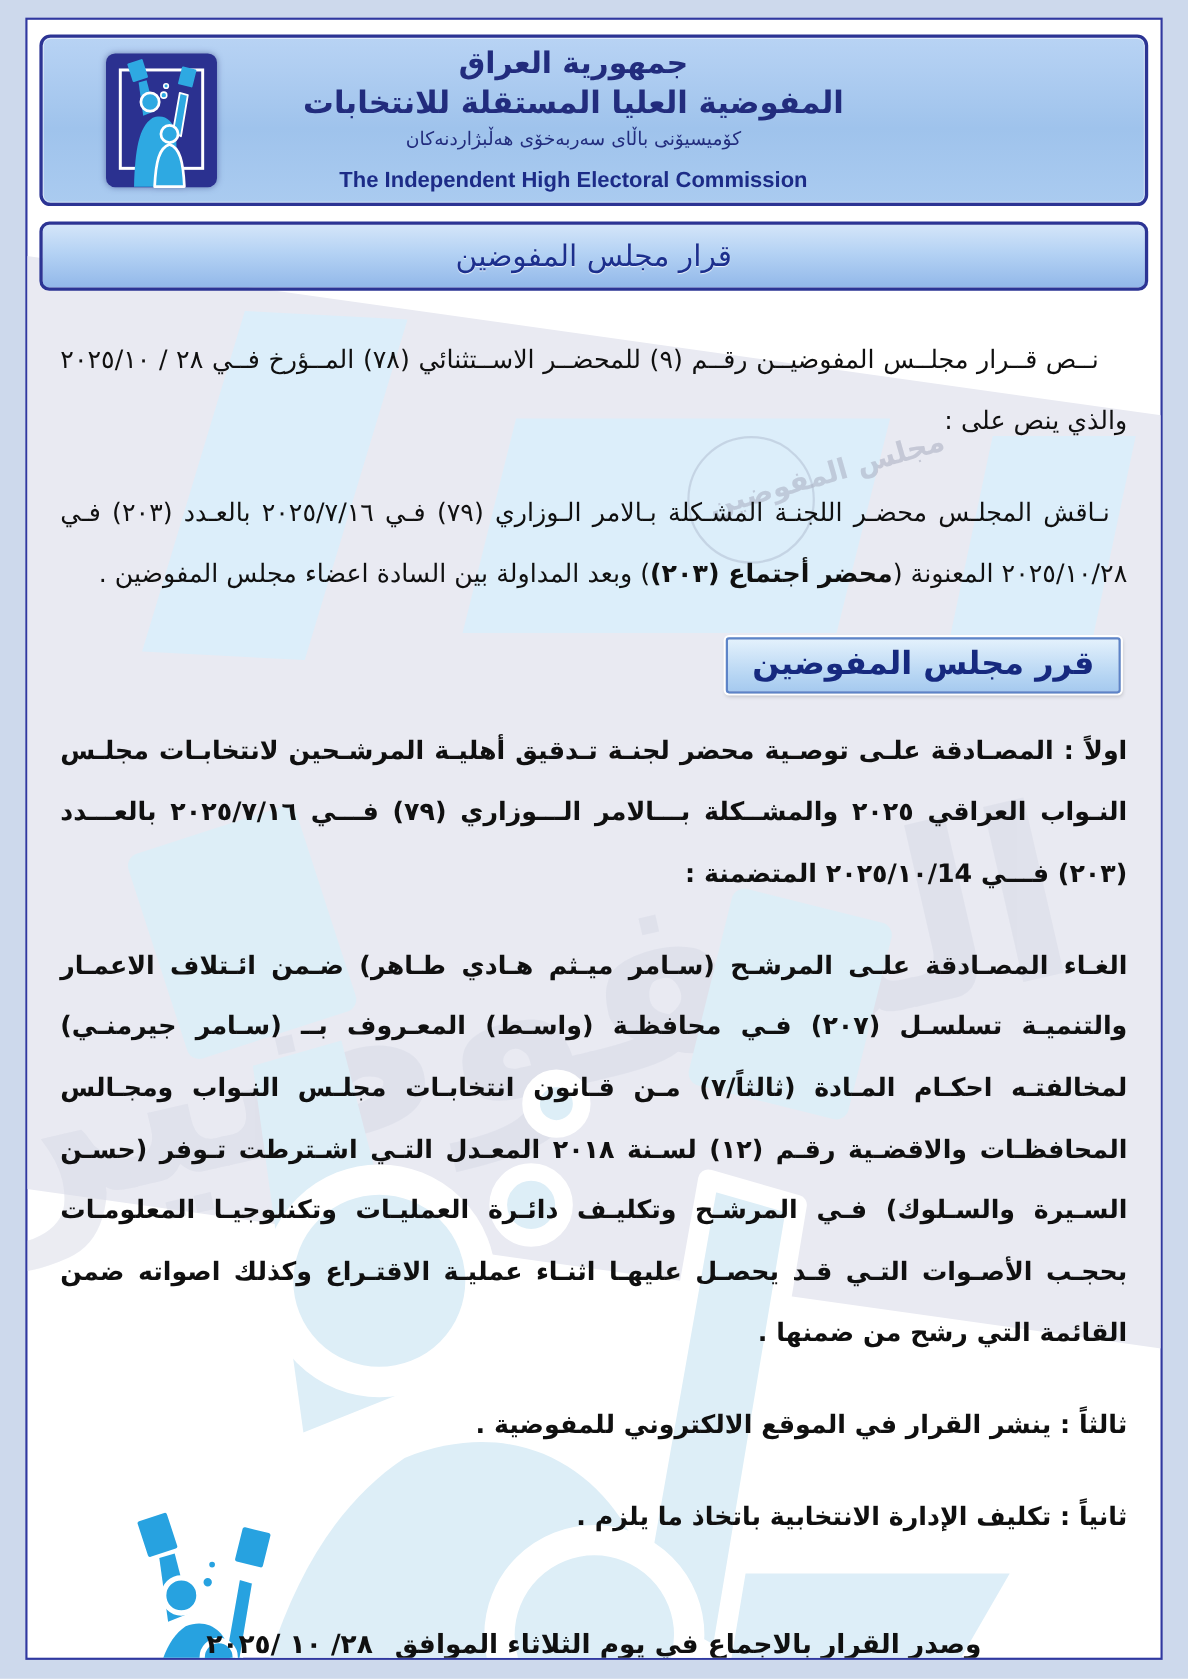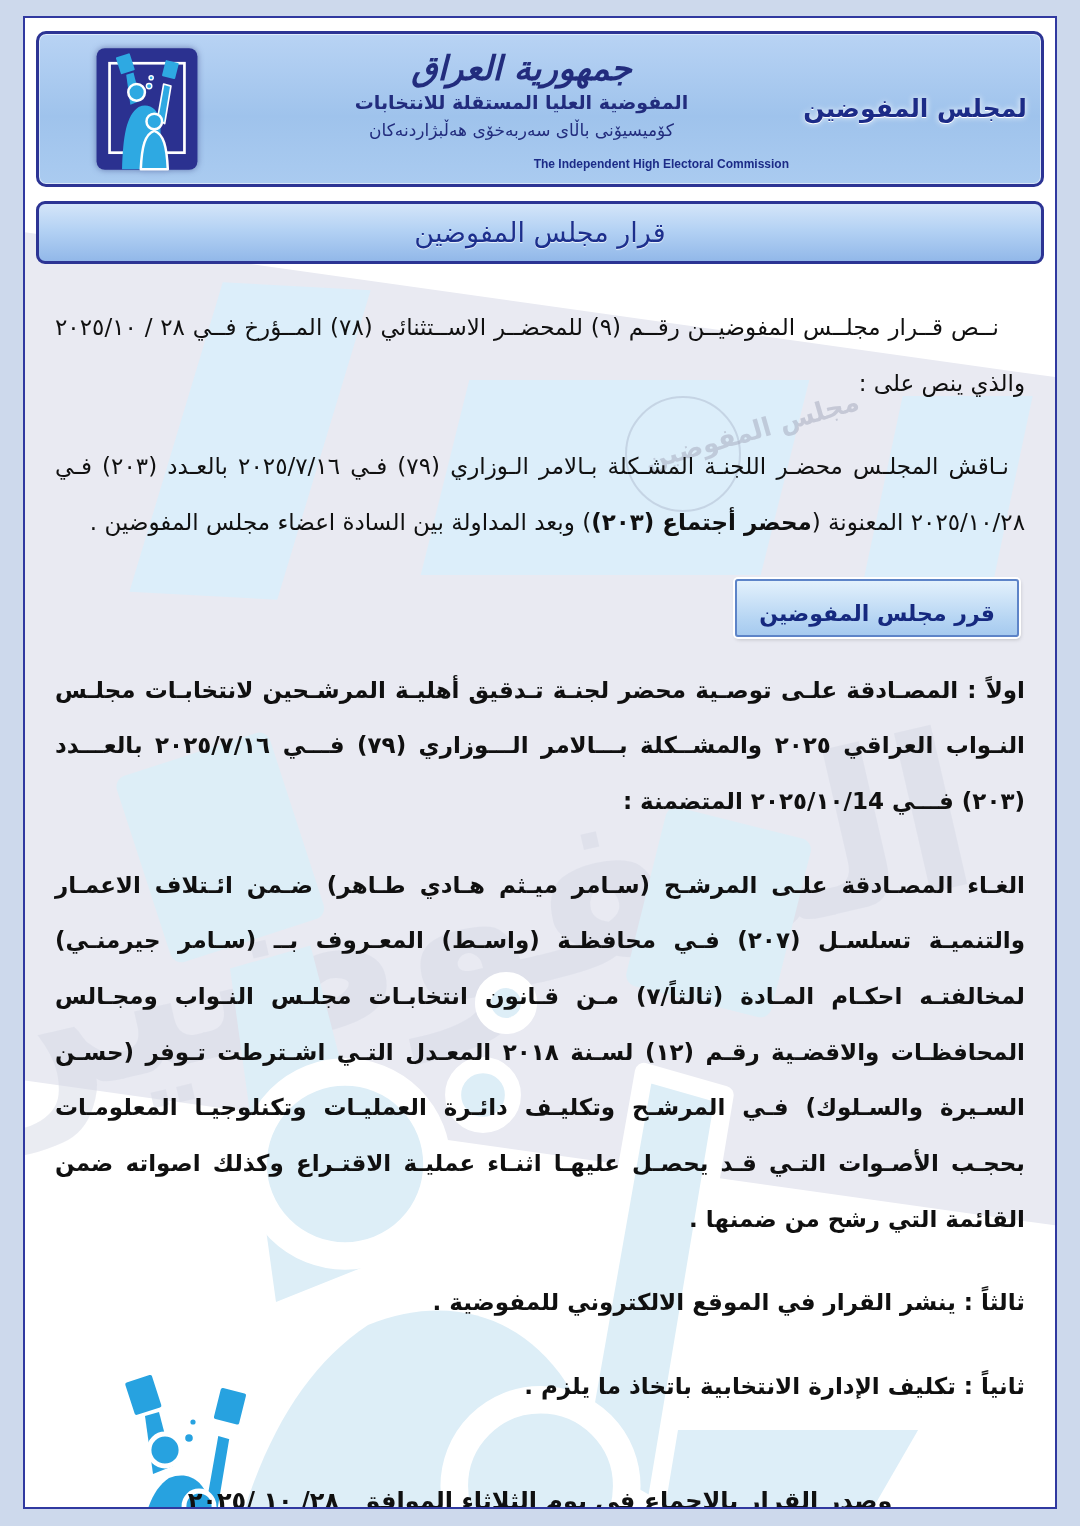--- a/index.html
+++ b/index.html
@@ -38,47 +38,47 @@
     border:3px solid #2c3494;border-radius:10px;
     background:linear-gradient(180deg,#b8d3f4 0%,#9fc3ec 55%,#aacbf0 100%);
     box-shadow:inset 0 0 0 1px rgba(255,255,255,.55);
   }
   .header-right{
     width:252px;text-align:center;
     color:#1c2b87;font-weight:bold;font-size:25px;line-height:2.3;
     text-shadow:0 1px 0 #fff,0 0 6px #fff;
   }
   .header-center{flex:1;text-align:center;color:#222c7d;}
-  .hc1{font-size:34px;font-weight:bold;font-style:italic;}
-  .hc2{font-size:19px;font-weight:bold;margin-top:3px;}
+  .hc1{font-size:27px;font-weight:bold;}
+  .hc2{font-size:28px;font-weight:bold;margin-top:3px;}
   .hc3{font-size:17px;font-weight:normal;margin-top:7px;}
-  .hc4{font-family:"Liberation Sans",sans-serif;direction:ltr;font-size:12px;font-weight:bold;margin-top:17px;color:#1c2b87;text-align:right;}
+  .hc4{font-family:"Liberation Sans",sans-serif;direction:ltr;font-size:20px;font-weight:bold;margin-top:17px;color:#1c2b87;}
   .header-logo-wrap{width:215px;display:flex;justify-content:center;align-items:center;}
   .header-logo-svg{width:104px;height:126px;filter:drop-shadow(0 0 3px rgba(30,36,110,.5));}
   .title-bar{
     margin:14px 11px 0;height:57px;
     border:3px solid #2c3494;border-radius:9px;
     background:linear-gradient(180deg,#d4e5f9 0%,#b4d2f4 45%,#92b8e9 100%);
     display:flex;align-items:center;justify-content:center;
     font-size:27px;font-weight:normal;color:#1c2f8d;
     text-shadow:0 1px 1px rgba(255,255,255,.8);
   }
   .doc-body{padding:36px 30px 0;font-size:23px;color:#101010;}
   .doc-body p{margin:0 0 28px;line-height:2.42;text-align:justify;}
   .p1{text-indent:26px;}
   .p2{text-indent:16px;}
   .bold-inline{font-weight:bold;}
   .item{font-weight:bold;}
   .badge-row{margin:4px 6px 26px 0;}
   .badge{
-    display:inline-block;padding:20px 22px 9px;
+    display:inline-block;padding:4px 22px 9px;
     border:2px solid #5d84c8;border-radius:3px;
     background:linear-gradient(180deg,#e3f1fc 0%,#b6d5f3 70%,#a6caef 100%);
     box-shadow:0 0 0 2px #fff,1px 2px 4px rgba(0,0,0,.25);
-    font-weight:bold;font-size:22px;color:#16297f;
+    font-weight:bold;font-size:29px;color:#16297f;
   }
   .closing{margin-top:72px;font-weight:bold;font-size:24px;text-align:center;}
   .closing-date{margin-right:20px;}
 </style>
 </head>
 <body>
 
 <svg width="0" height="0" style="position:absolute" aria-hidden="true">
   <defs>
     <g id="ihec-figures" stroke-linejoin="round">
@@ -108,21 +108,20 @@
   <div class="wm wm-ghost-big">مجلس المفوضين</div>
   <svg class="wm wm-logo-giant" viewBox="0 0 100 120">
       <use href="#ihec-figures"></use>
     </svg>
   <svg class="logo-bottom" viewBox="0 0 100 120">
       <use href="#ihec-figures"></use>
     </svg>
 
   <div class="header-box layer">
     <div class="header-right">
-      <div>لمجلس المفوضين</div>
     </div>
     <div class="header-center">
       <div class="hc1">جمهورية العراق</div>
       <div class="hc2">المفوضية العليا المستقلة للانتخابات</div>
       <div class="hc3">کۆمیسیۆنی باڵای سەربەخۆی هەڵبژاردنەکان</div>
       <div class="hc4">The Independent High Electoral Commission</div>
     </div>
     <div class="header-logo-wrap">
       <svg class="header-logo-svg" viewBox="0 0 100 120">
         <rect x="1.5" y="1.5" width="97" height="117" rx="8" fill="#2b3190"></rect>

